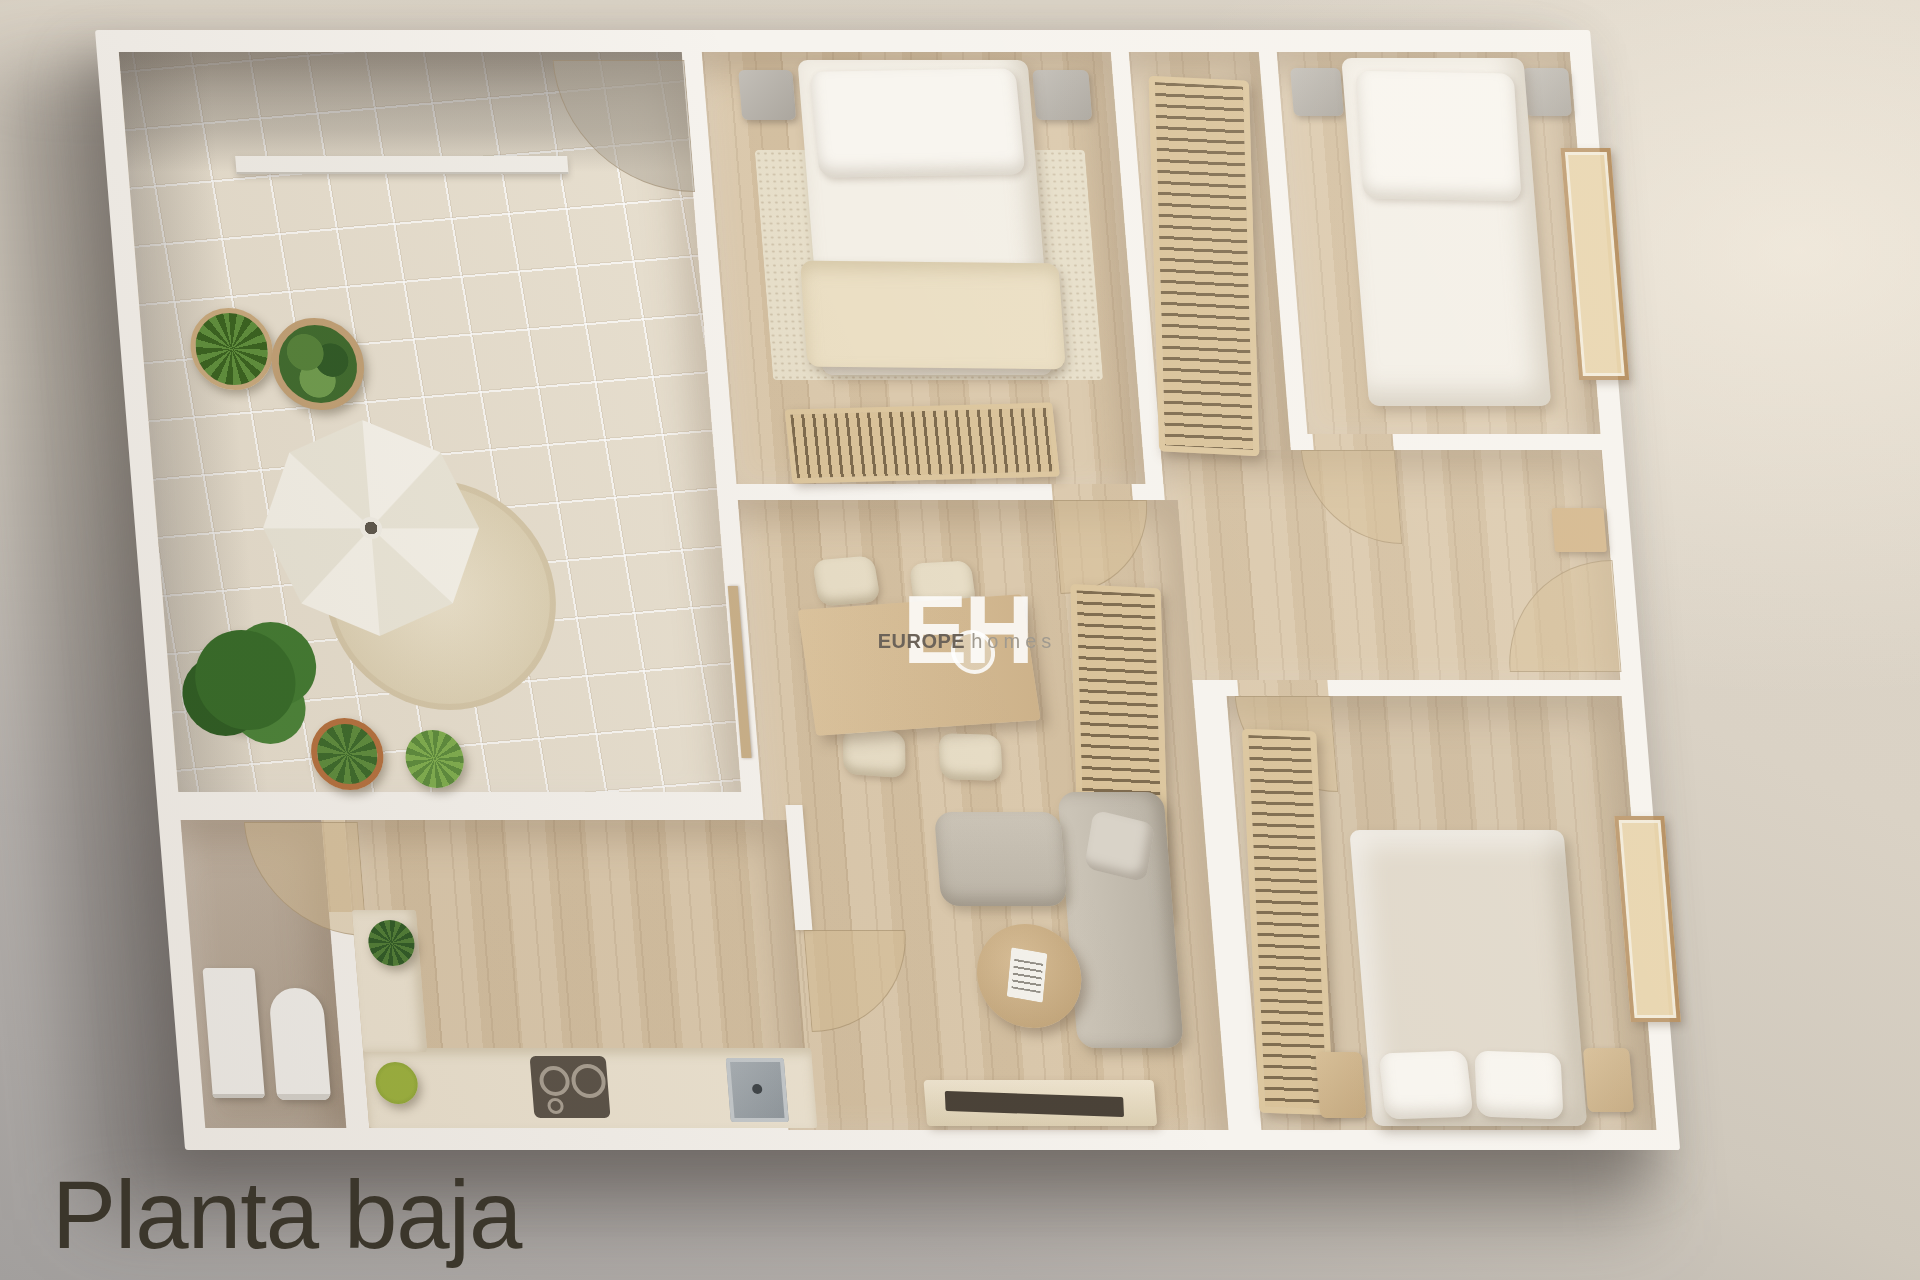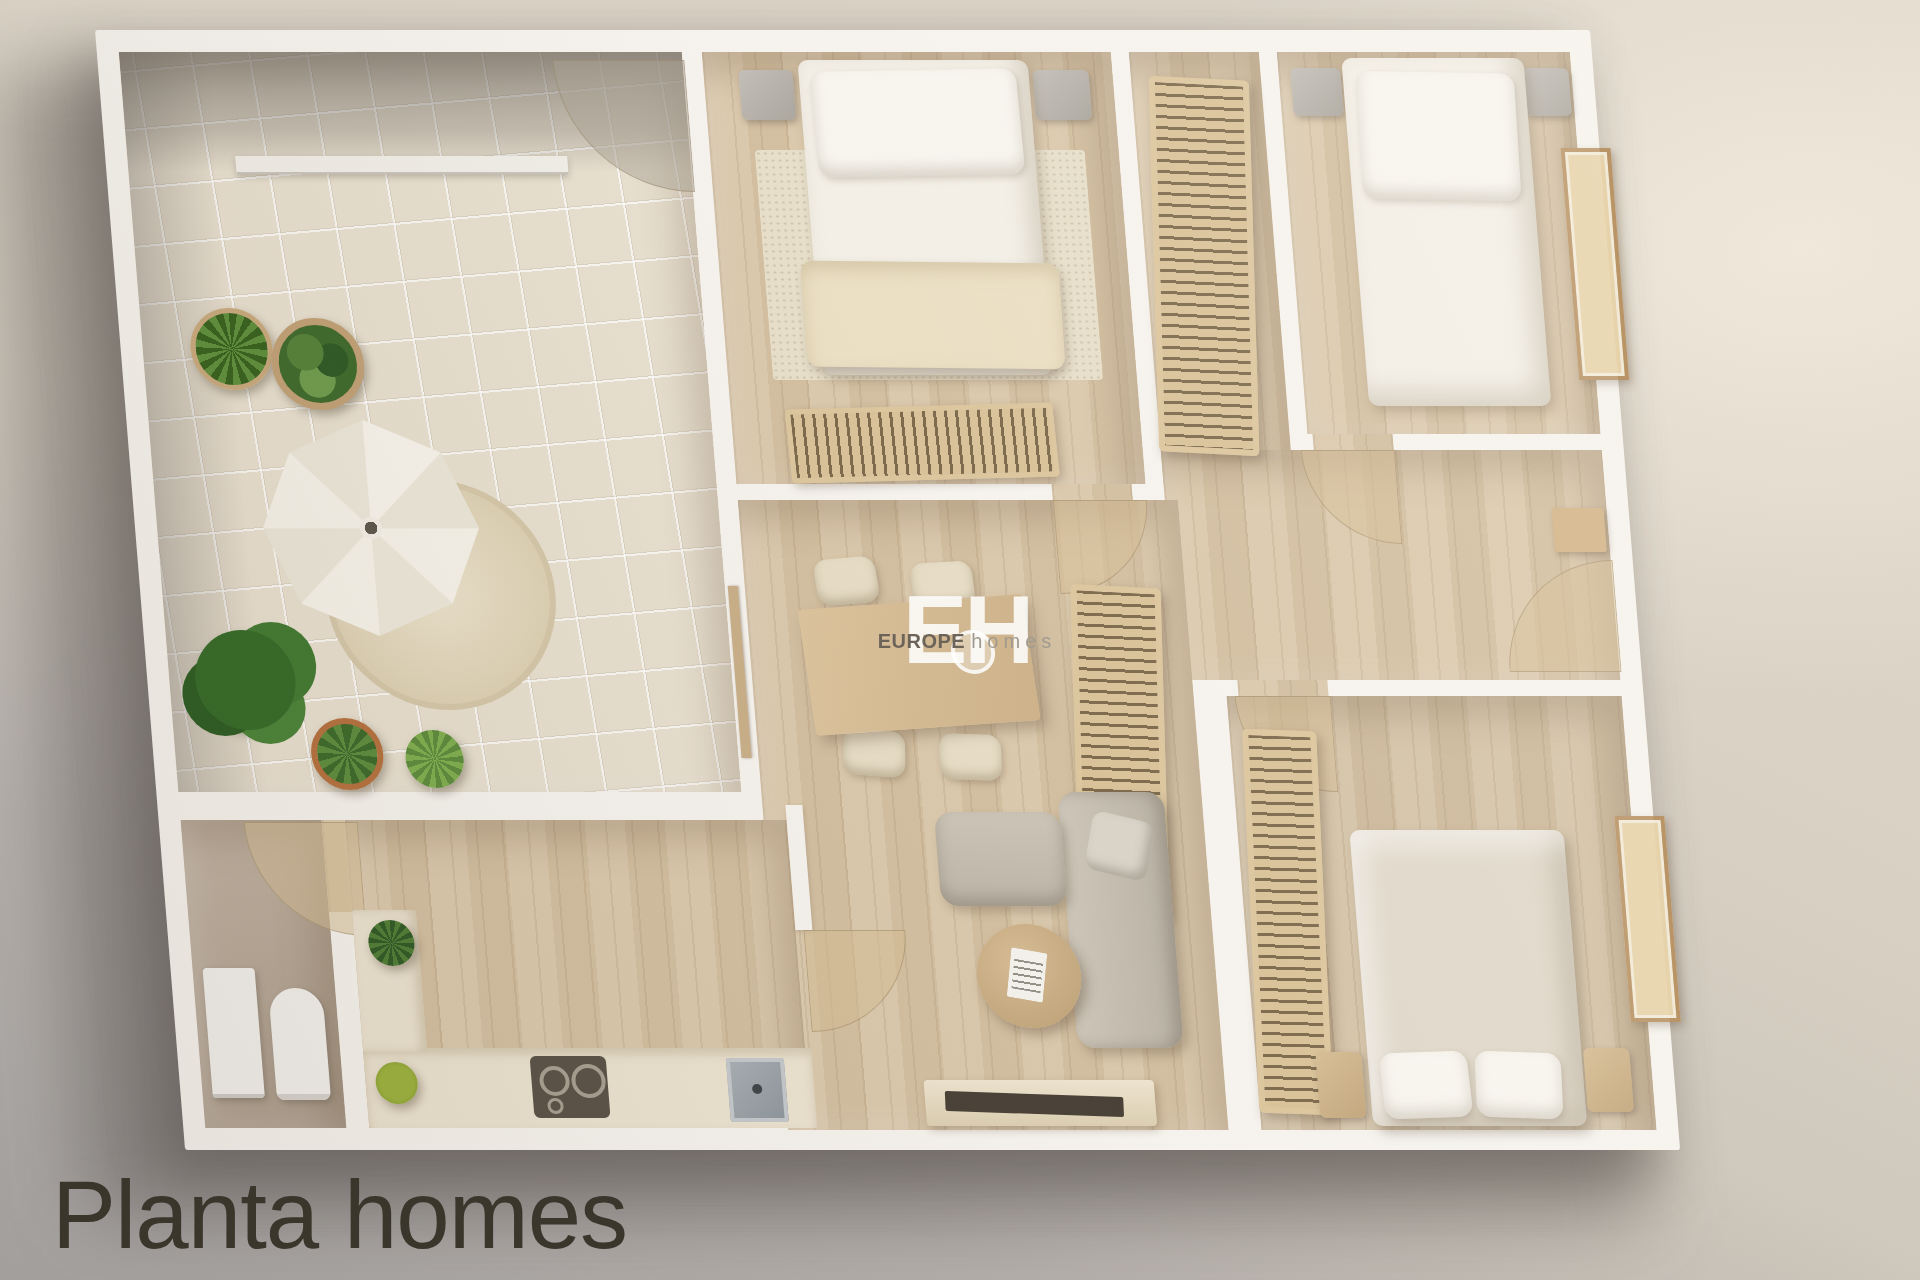--- a/index.html
+++ b/index.html
@@ -288,13 +288,13 @@
 </div>
 
 <div id="watermark">
   <div id="wm-mono">EH</div>
   <div id="wm-brand">
     <span id="wm-primary">EUROPE</span>
     <span id="wm-secondary">homes</span>
   </div>
 </div>
 
-<div id="title">Planta homes</div>
+<div id="title">Planta baja</div>
 
 </body></html>

